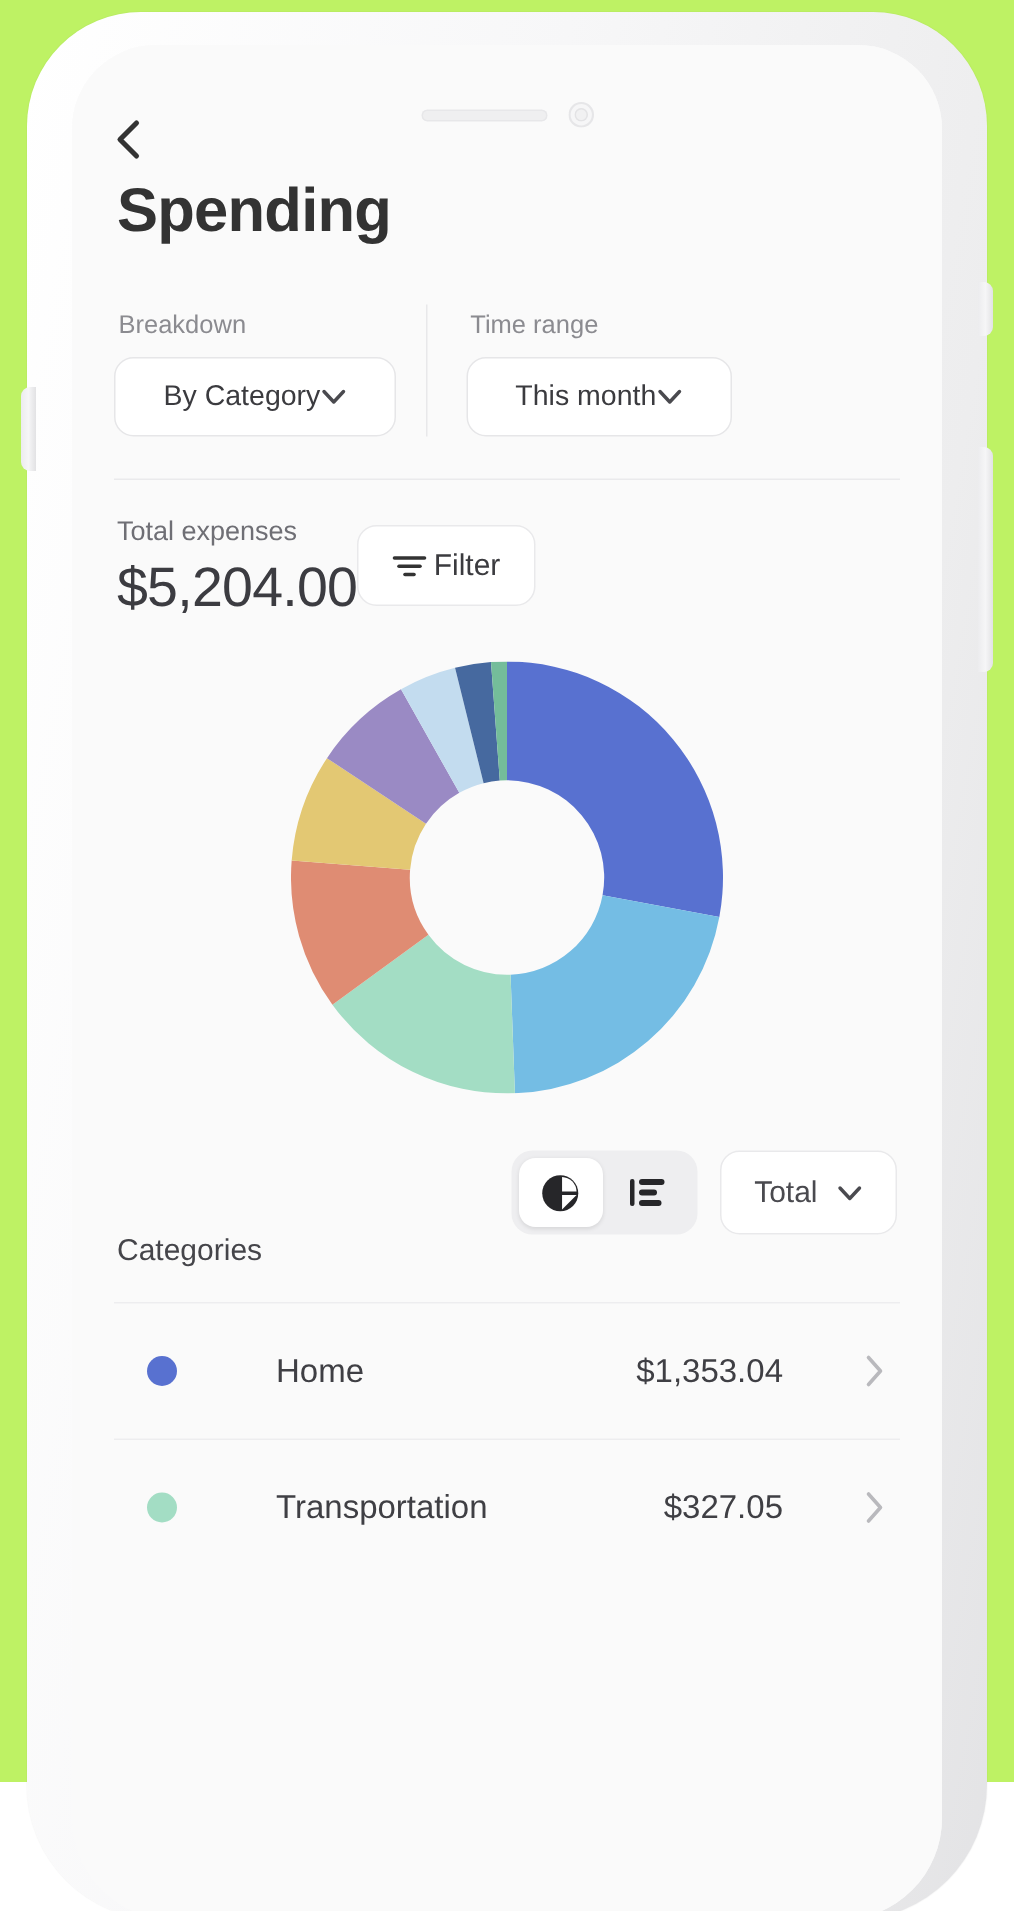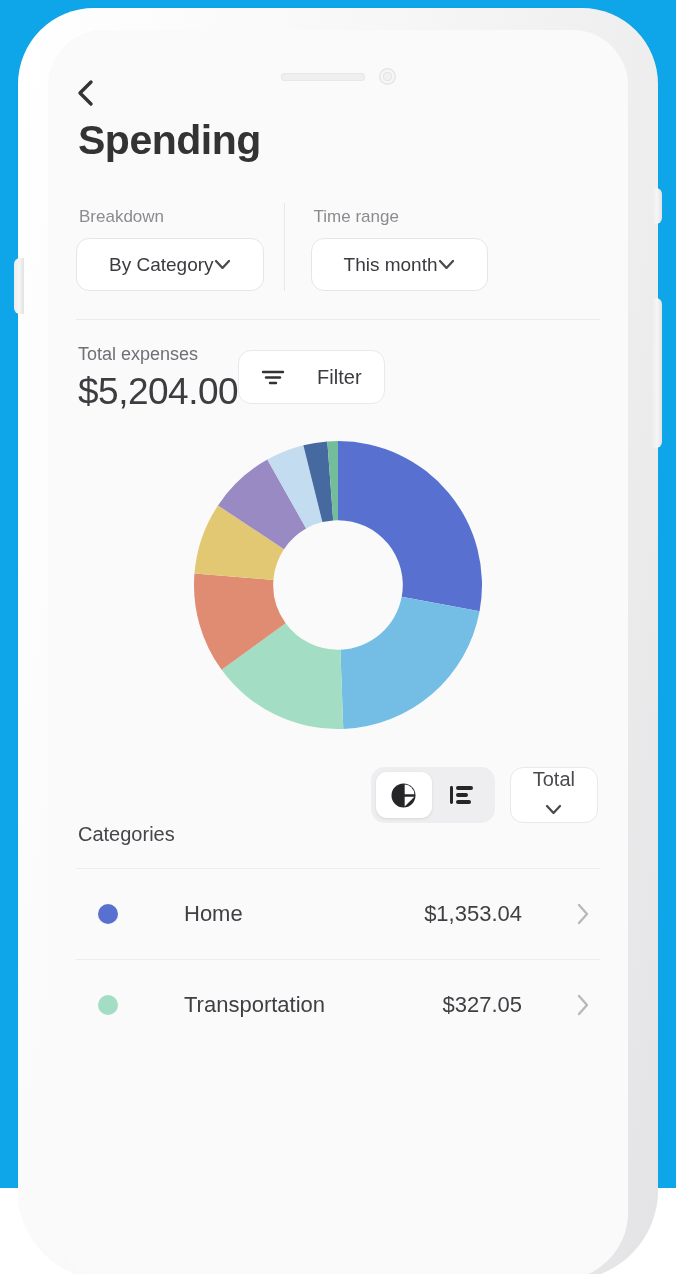--- a/index.html
+++ b/index.html
@@ -10,21 +10,21 @@
     overflow: hidden;
     background: #ffffff;
     font-family: "Liberation Sans", sans-serif;
   }
 
   
   #stage {
     position: relative;
     width: 676px;
     height: 1188px;
-    background: #0ea5e9;
+    background: #bef264;
   }
 
   .phone-shell {
     position: absolute;
     left: 18px;
     top: 8px;
     width: 640px;
     height: 1272px;
     background: linear-gradient(100deg, #ffffff 0%, #f7f7f8 42%, #ededee 78%, #e3e3e5 100%);
     border-radius: 76px 76px 90px 90px;
@@ -183,21 +183,21 @@
   .total-amount {
     font-size: 37px;
     color: #3c3c41;
     margin-top: 6px;
     margin-left: 2px;
     letter-spacing: -0.5px;
   }
   .filter-btn {
     display: inline-flex;
     align-items: center;
-    gap: 32px;
+    gap: 4px;
     height: 54px;
     padding: 0 22px;
     border: 1.4px solid #e9e9eb;
     border-radius: 13px;
     background: #ffffff;
     font-size: 20px;
     color: #3b3b3f;
     cursor: pointer;
     margin-top: 6px;
   }
@@ -244,21 +244,20 @@
     align-items: center;
     gap: 13px;
     height: 56px;
     padding: 0 22px;
     border: 1.4px solid #e9e9eb;
     border-radius: 13px;
     background: #ffffff;
     font-size: 20px;
     color: #4a4a4f;
     cursor: pointer;
-    flex-direction: column;
   }
 
   
   .cat-title {
     font-size: 20px;
     color: #45454a;
     margin-left: 2px;
   }
   .cat-list { margin-top: 22px; }
   .cat-row {

